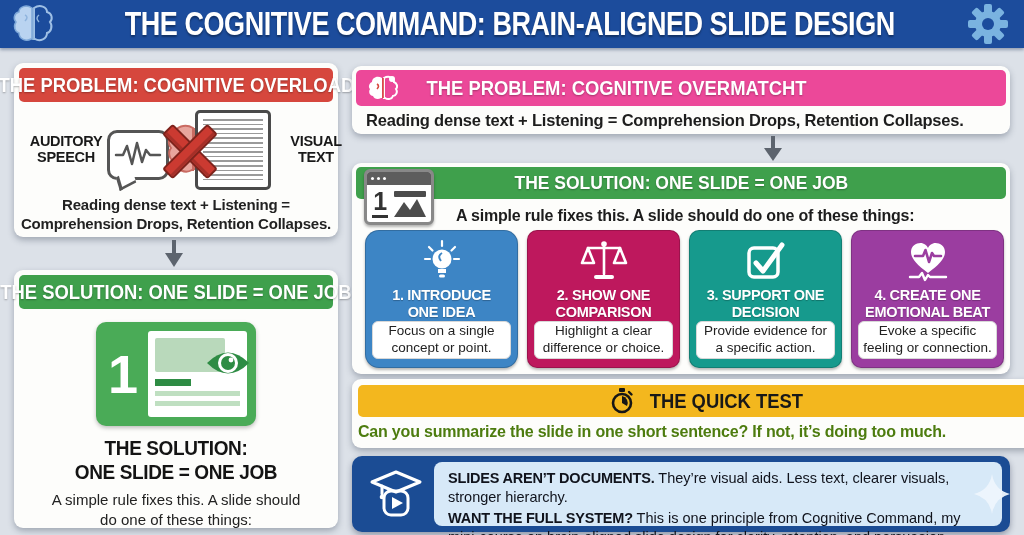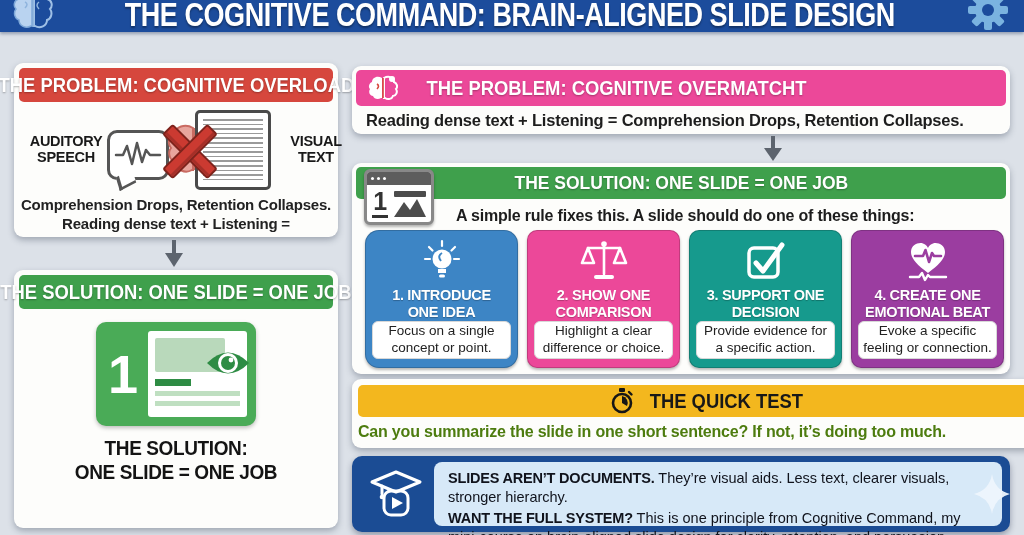--- a/index.html
+++ b/index.html
@@ -3,22 +3,22 @@
 <meta charset="utf-8">
 <style>
   * { margin:0; padding:0; box-sizing:border-box; }
   html,body { background:#b8bec8; }
   .page {
     position:relative; width:1024px; height:535px; overflow:hidden;
     background:#dce1e8; font-family:"Liberation Sans", sans-serif;
   }
   
   .topbar {
-    position:absolute; left:0; top:0; width:1024px; height:32px;
-    background:#1c4c9c; display:flex; align-items:flex-end;
+    position:absolute; left:0; top:0; width:1024px; height:48px;
+    background:#1c4c9c; display:flex; align-items:center;
     box-shadow:0 2px 3px rgba(20,40,80,.35);
   }
   .topbar .brain { margin-left:12px; flex:0 0 auto; }
   .topbar h1 {
     flex:1; text-align:center; color:#fff; font-size:30px; font-weight:bold;
     letter-spacing:-.5px; white-space:nowrap; text-shadow:0 2px 2px rgba(0,0,0,.35);
   }
   .topbar h1 span { display:inline-block; transform:scaleX(.9) scaleY(1.08); }
   .topbar .gear { margin-right:14px; flex:0 0 auto; }
 
@@ -213,22 +213,22 @@
       <div class="doc">
           <div class="lines"></div>
         </div>
       <div class="bigx">
           <i></i>
           <i></i>
         </div>
       <div class="side-label" id="vis-label">VISUAL TEXT</div>
     </div>
     <div class="caption">
+      <div>Reading dense text + Listening =</div>
       <div>Comprehension Drops, Retention Collapses.</div>
-      <div>Reading dense text + Listening =</div>
     </div>
   </section>
 
   <svg class="arrow" style="left:163px; top:240px;" width="22" height="28" viewBox="0 0 22 28">
     <rect x="9" y="0" width="4" height="14" fill="#5d646e"></rect>
     <polygon points="2,13 20,13 11,27" fill="#5d646e"></polygon>
   </svg>
 
   <section class="panel" id="ls">
     <div class="bar green" style="background-color: rgb(63, 160, 76);">
@@ -245,20 +245,24 @@
           <circle cx="26" cy="12" r="2.4" fill="#fff"></circle>
         </svg>
         <div class="b1"></div>
         <div class="b2"></div>
         <div class="b3"></div>
       </div>
     </div>
     <div class="heading">
       <div>THE SOLUTION:</div>
       <div>ONE SLIDE = ONE JOB</div>
+    </div>
+    <div class="body">
+      <div>A simple rule fixes this. A slide should</div>
+      <div>do one of these things:</div>
     </div>
   </section>
 
   <section class="panel" id="rp">
     <div class="bar red" style="background-color: #ec4899;">
       <svg width="30" height="26" viewBox="0 0 30 26">
         <path d="M14 3 C9 0 4 3 4 7 C1 8 0 12 2 14 C0 17 2 21 5 21 C6 24 10 25 13 23 L14 23 Z" fill="#fff"></path>
         <path d="M16 3 C21 0 26 3 26 7 C29 8 30 12 28 14 C30 17 28 21 25 21 C24 24 20 25 17 23 L16 23 Z" fill="none" stroke="#fff" stroke-width="2"></path>
         <circle cx="24" cy="4" r="3" fill="#fff"></circle>
         <path d="M15 3 V23 M9 9 q3 2 0 5" stroke="#d6473d" stroke-width="1.6" fill="none"></path>
@@ -308,21 +312,21 @@
             <circle cx="22" cy="20" r="9.5" fill="#fff"></circle>
             <path d="M22 14 q-5 3 -1 8" stroke="#3d85c5" stroke-width="2" fill="none"></path>
             <rect x="18" y="30" width="8" height="4" fill="#fff"></rect>
             <rect x="19" y="35.5" width="6" height="3" rx="1.5" fill="#fff"></rect>
           </svg>
         </div>
         <div class="ctitle">1. INTRODUCE ONE IDEA</div>
         <div class="cdesc">Focus on a single concept or point.</div>
       </div>
 
-      <div class="card" style="left: 162px; background-color: #ec4899;">
+      <div class="card" style="left: 162px; background-color: #be185d;">
         <div class="cicon">
           <svg width="48" height="44" viewBox="0 0 48 44">
             <g stroke="#fff" stroke-width="2.6" fill="none" stroke-linejoin="round" stroke-linecap="round">
               <line x1="24" y1="5" x2="24" y2="35"></line>
               <line x1="8" y1="9" x2="40" y2="9"></line>
               <polygon points="8,9 2,24 14,24"></polygon>
               <polygon points="40,9 34,24 46,24"></polygon>
             </g>
             <circle cx="24" cy="5" r="2.8" fill="#fff"></circle>
             <rect x="14" y="36" width="20" height="4" rx="2" fill="#fff"></rect>

